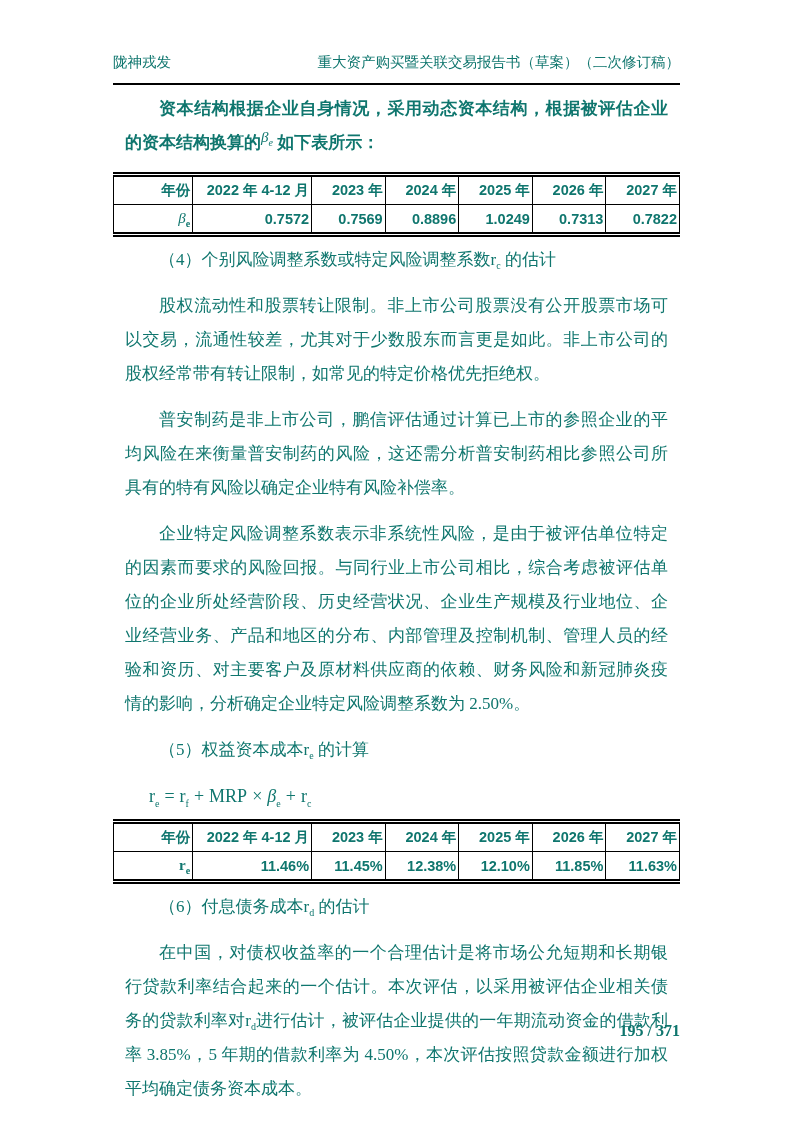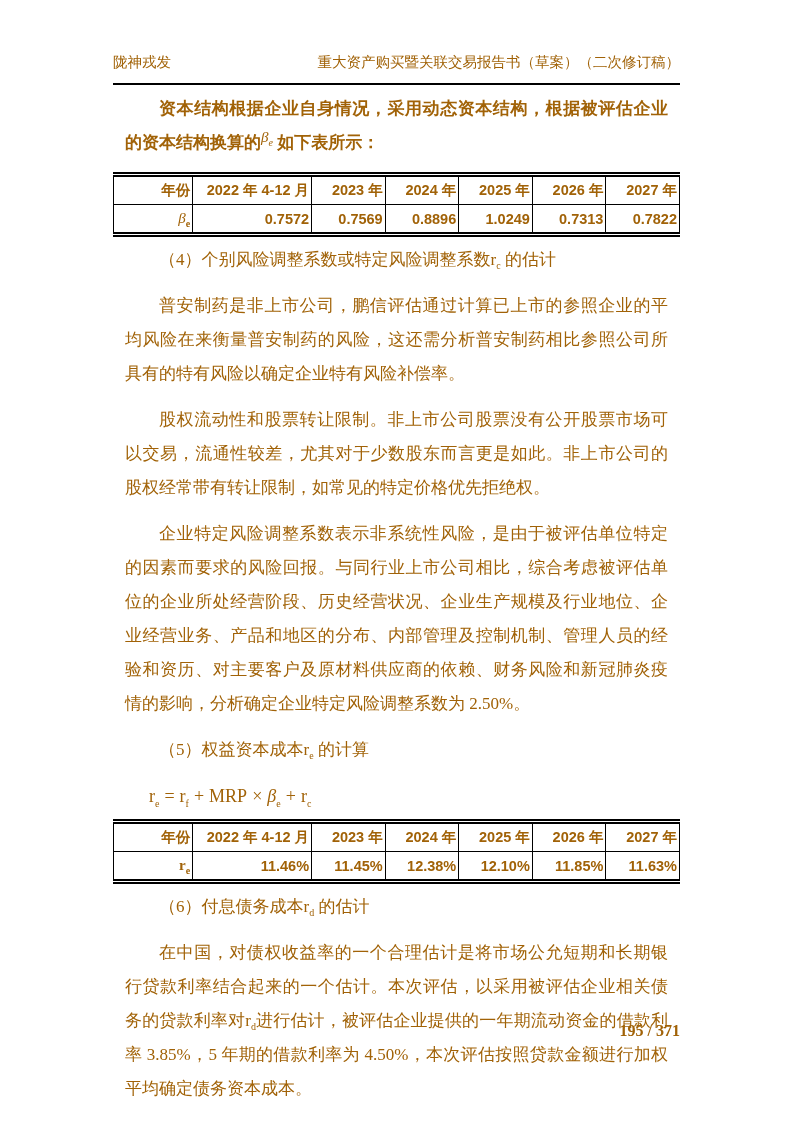--- a/index.html
+++ b/index.html
@@ -1,21 +1,21 @@
 <!DOCTYPE html>
 <html><head>
 <meta charset="utf-8">
 <style>
   * { box-sizing: border-box; }
   html, body { margin: 0; padding: 0; background: #ffffff; }
   .page {
     width: 793px; height: 1122px;
     position: relative;
     background: #ffffff;
-    color: #a16207;
+    color: #0f766e;
     font-family: "Liberation Serif", "DejaVu Serif", serif;
     overflow: hidden;
   }
   .content { margin: 0 113px; width: 567px; }
 
   
   .hdr {
     padding-top: 52px;
     display: flex;
     justify-content: space-between;
@@ -128,22 +128,22 @@
         <td>0.8896</td>
         <td>1.0249</td>
         <td>0.7313</td>
         <td>0.7822</td>
       </tr>
     </tbody>
       </table>
 
     <p class="h"><span>（4）个别风险调整系数或特定风险调整系数r</span><sub class="sub">c</sub><span> 的估计</span></p>
 
+    <p class="para">股权流动性和股票转让限制。非上市公司股票没有公开股票市场可以交易，流通性较差，尤其对于少数股东而言更是如此。非上市公司的股权经常带有转让限制，如常见的特定价格优先拒绝权。</p>
     <p class="para">普安制药是非上市公司，鹏信评估通过计算已上市的参照企业的平均风险在来衡量普安制药的风险，这还需分析普安制药相比参照公司所具有的特有风险以确定企业特有风险补偿率。</p>
-    <p class="para">股权流动性和股票转让限制。非上市公司股票没有公开股票市场可以交易，流通性较差，尤其对于少数股东而言更是如此。非上市公司的股权经常带有转让限制，如常见的特定价格优先拒绝权。</p>
     <p class="para">企业特定风险调整系数表示非系统性风险，是由于被评估单位特定的因素而要求的风险回报。与同行业上市公司相比，综合考虑被评估单位的企业所处经营阶段、历史经营状况、企业生产规模及行业地位、企业经营业务、产品和地区的分布、内部管理及控制机制、管理人员的经验和资历、对主要客户及原材料供应商的依赖、财务风险和新冠肺炎疫情的影响，分析确定企业特定风险调整系数为 2.50%。</p>
 
     <p class="h"><span>（5）权益资本成本r</span><sub class="sub">e</sub><span> 的计算</span></p>
 
     <p class="formula"><span>r</span><sub class="sub">e</sub><span class="op">=</span><span>r</span><sub class="sub">f</sub><span class="op">+</span><span>MRP</span><span class="op">×</span><span class="beta-i">β</span><sub class="sub">e</sub><span class="op">+</span><span>r</span><sub class="sub">c</sub></p>
 
     <table class="doc-table t2">
       <tbody>
           <tr>
         <th class="c-year">年份</th>

